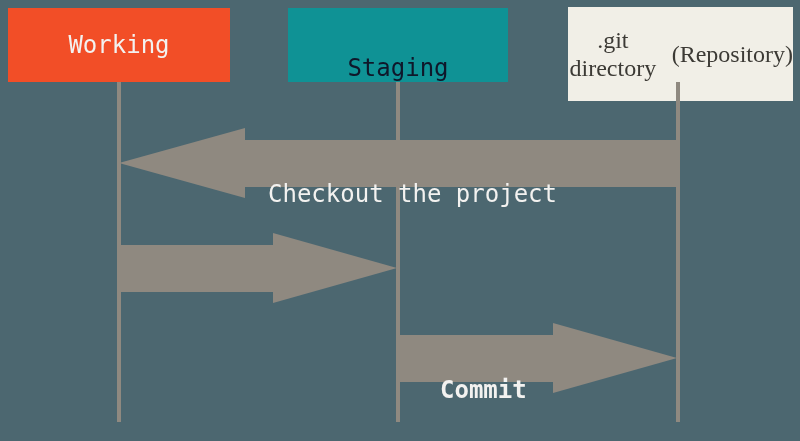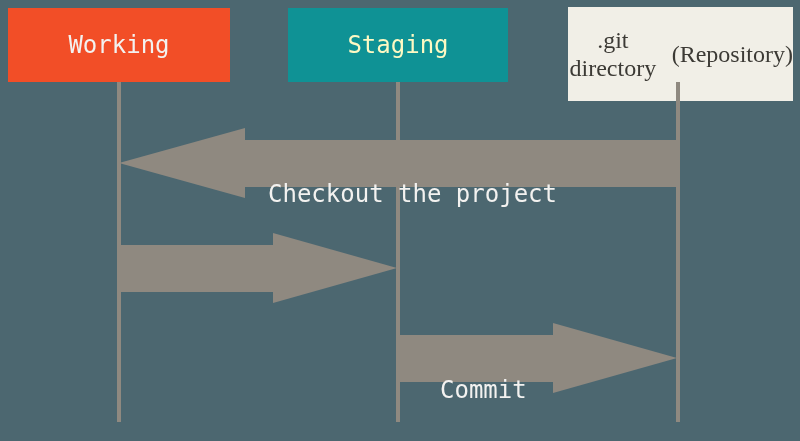--- a/index.html
+++ b/index.html
@@ -48,21 +48,21 @@
 </style>
 </head>
 <body>
 
 <div class="diagram" style="background: rgb(76, 103, 112);">
 
   <div class="box box-wd" style="background: rgb(242, 78, 39); color: rgb(243, 242, 240);">
     <div>Working</div>
   </div>
 
-  <div class="box box-sa" style="background: rgb(15, 146, 149); color: #fef9c3;">
+  <div class="box box-sa" style="background: rgb(15, 146, 149); color: #0f172a; align-items: flex-end;">
     <div>Staging</div>
   </div>
 
   <div class="box box-git" style="background: rgb(241, 239, 231); color: rgb(60, 58, 53);">
     <div>.git directory</div>
     <div>(Repository)</div>
   </div>
 
   <div class="vline vline-wd" style="background: rgb(143, 137, 128);"></div>
   <div class="vline vline-sa" style="background: rgb(143, 137, 128);"></div>
@@ -70,15 +70,15 @@
 
   <div class="shaft shaft-checkout" style="background: rgb(143, 137, 128);"></div>
   <div class="head head-left head-checkout" style="border-right-color: rgb(143, 137, 128);"></div>
   <div class="arrowlabel label-checkout" style="color: rgb(243, 242, 240);">Checkout the project</div>
 
   <div class="shaft shaft-stage" style="background: rgb(143, 137, 128);"></div>
   <div class="head head-right head-stage" style="border-left-color: rgb(143, 137, 128);"></div>
 
   <div class="shaft shaft-commit" style="background: rgb(143, 137, 128);"></div>
   <div class="head head-right head-commit" style="border-left-color: rgb(143, 137, 128);"></div>
-  <div class="arrowlabel label-commit" style="color: rgb(243, 242, 240);">Commit</div>
+  <div class="arrowlabel label-commit" style="color: rgb(243, 242, 240); font-weight: bold;">Commit</div>
 
 </div>
 
 </body></html>

